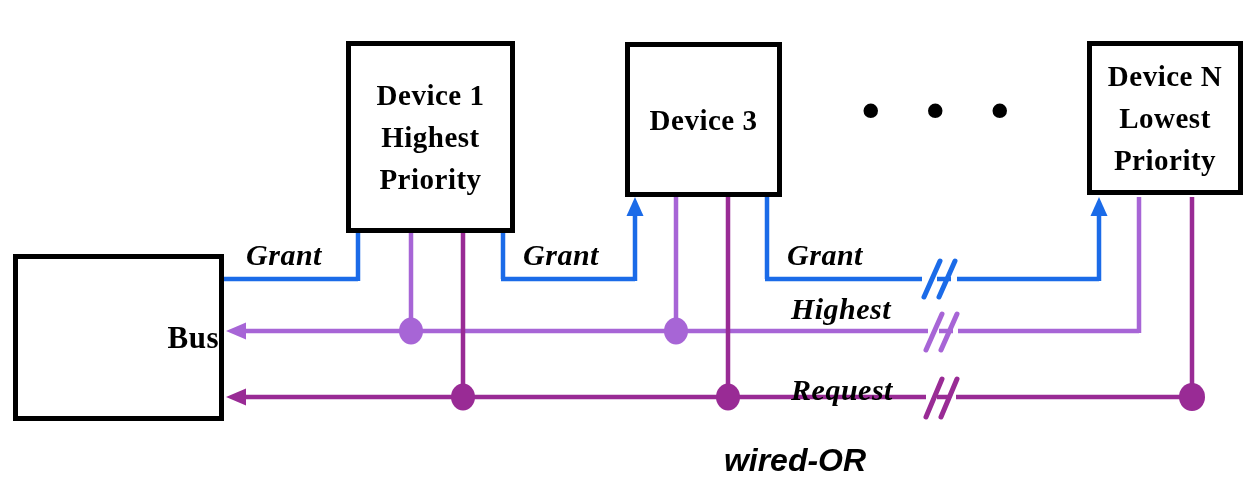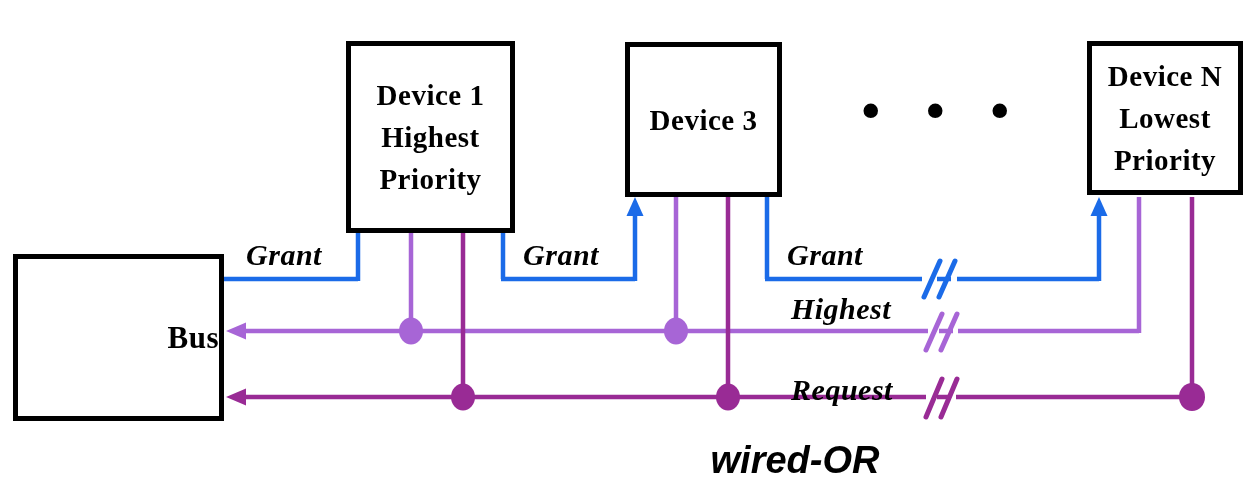--- a/index.html
+++ b/index.html
@@ -32,21 +32,21 @@
     position:absolute; z-index:3; font-weight:bold; font-size:30px; line-height:30px;
     color:var(--ink); text-align:center; letter-spacing:0.5px; white-space:nowrap;font-style:italic;
   }
   .lbl-grant1{left:232px; top:240px; width:104px;}
   .lbl-grant2{left:505px; top:240px; width:112px;}
   .lbl-grant3{left:770px; top:240px; width:110px;}
   .lbl-release{left:776px; top:294px; width:130px;}
   .lbl-request{left:776px; top:375px; width:132px;}
   .lbl-wiredor{
     left:695px; top:443px; width:200px; font-family:"Liberation Sans", sans-serif;
-    font-size:38px; line-height:34px; letter-spacing:0;
+    font-size:32px; line-height:34px; letter-spacing:0;
   }
   .ellipsis{
     position:absolute; z-index:3; left:856px; top:87px; width:220px;
     font-family:"DejaVu Sans", sans-serif; font-size:50px; line-height:50px;
     letter-spacing:35px; color:var(--ink); white-space:nowrap;
   }
 </style>
 </head>
 <body>
 

